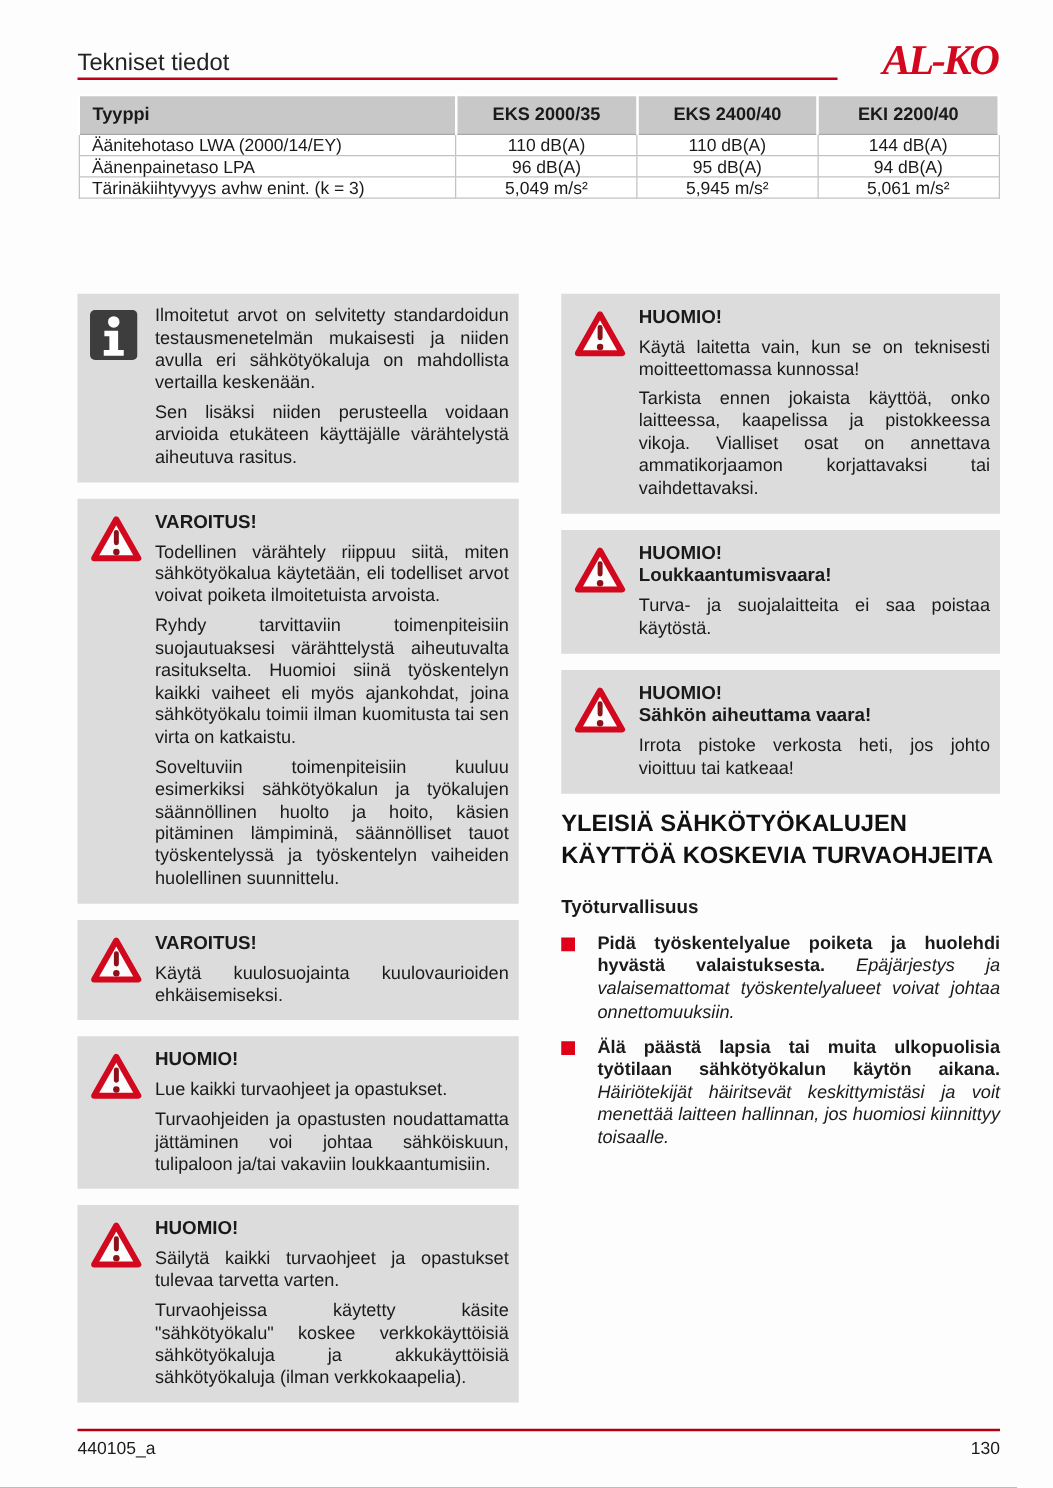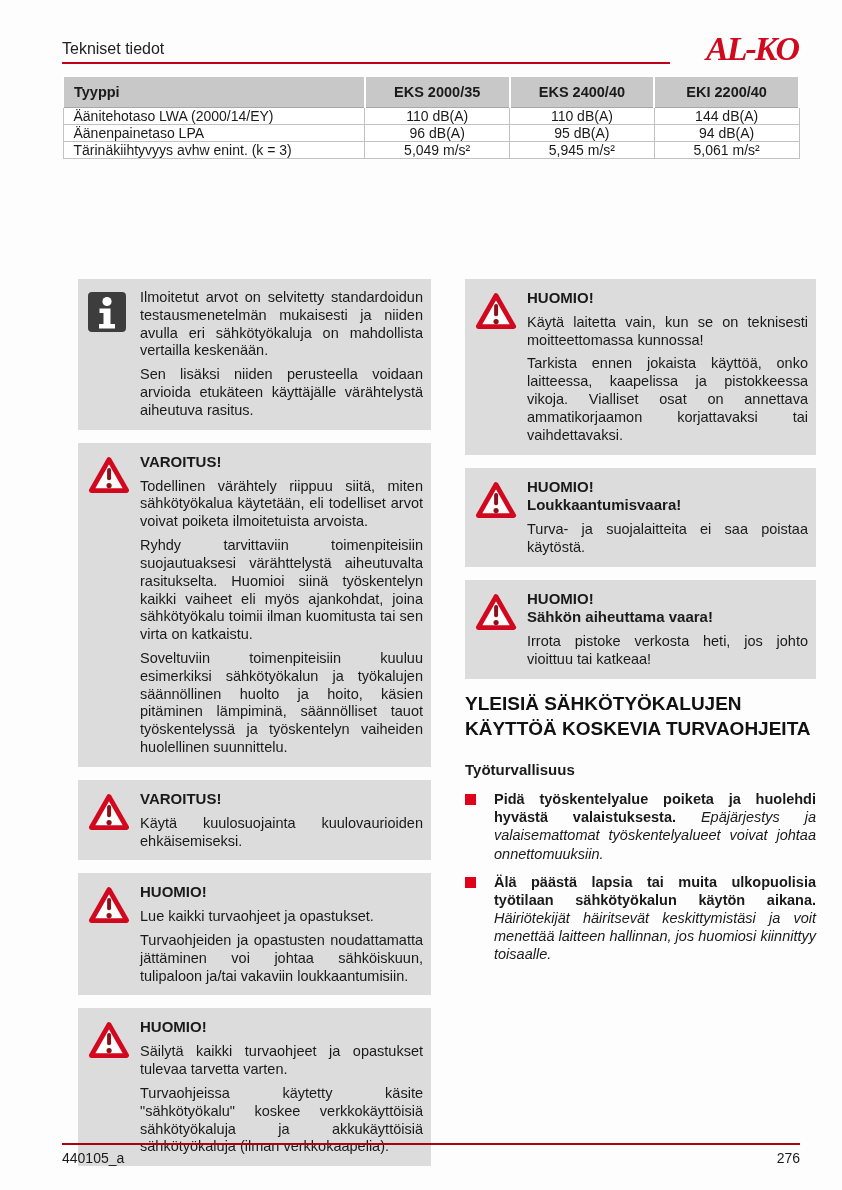--- a/index.html
+++ b/index.html
@@ -4,21 +4,21 @@
 <style>
   * { margin:0; padding:0; box-sizing:border-box; }
   html,body { background:#888; }
   .page {
     position:relative; width:842px; height:1190px; margin:0 auto;
     background:#fdfdfd; color:#1a1a1a;
     font-family:"Liberation Sans","DejaVu Sans",sans-serif;
     overflow:hidden;
   }
   
-  .hdr-title { position:absolute; left:62px; top:40px; font-size:16px; color:#222; }
+  .hdr-title { position:absolute; left:62px; top:40px; font-size:19px; color:#222; }
   .hdr-rule  { position:absolute; left:62px; top:62px; width:608px; height:2px; background:#c00014; }
   .logo {
     position:absolute; right:44px; top:30px;
     font-size:34px; font-weight:900; font-style:italic; color:#d2081f;
     letter-spacing:-2px; font-family:Liberation Serif, serif;
   }
   
   .spec-table {
     position:absolute; left:62px; top:75px; width:738px;
     border-collapse:collapse; font-size:14px;
@@ -31,21 +31,21 @@
   }
   .spec-table th.num { text-align:center; }
   .spec-table td {
     background:#fff; padding:0 10px;
     border:1px solid #c2c2c2;
   }
   .spec-table td.num { text-align:center; }
   .spec-table col.c0 { width:41%; }
   .spec-table col.cn { width:19.66%; }
   
-  .cols { position:absolute; left:78px; top:235px; width:738px; display:flex; gap:34px;margin-top:44px; }
+  .cols { position:absolute; left:62px; top:235px; width:738px; display:flex; gap:34px; }
   .col-left  { width:353px; flex:none; }
   .col-right { width:351px; flex:none; }
   
   .gbox {
     background:#dcdcdc; display:flex; align-items:flex-start;
     padding:10px 8px 10px 10px; margin-bottom:13px;
   }
   .icon-col { flex:none; width:52px; padding-top:3px; }
   .text-col { flex:1; min-width:0; }
   .box-title { font-weight:bold; font-size:15px; line-height:1.25; }
@@ -262,15 +262,15 @@
           <b>Älä päästä lapsia tai muita ulkopuolisia työtilaan sähkötyökalun käytön aikana.</b>
           <i>Häiriötekijät häiritsevät keskittymistäsi ja voit menettää laitteen hallinnan, jos huomiosi kiinnittyy toisaalle.</i>
         </div>
       </div>
 
     </div>
   </div>
 
   <div class="ftr-rule"></div>
   <div class="ftr-left">440105_a</div>
-  <div class="ftr-right">276</div>
+  <div class="ftr-right">130</div>
 
 </div>
 
 </body></html>

